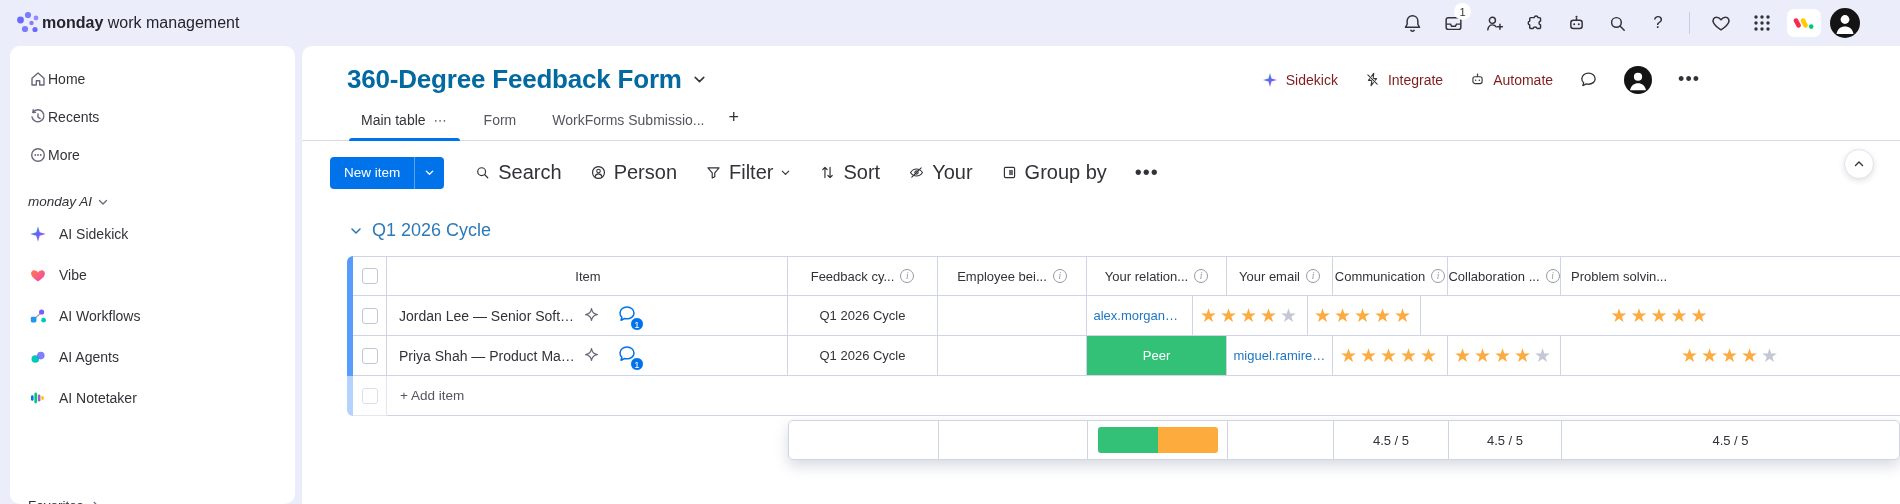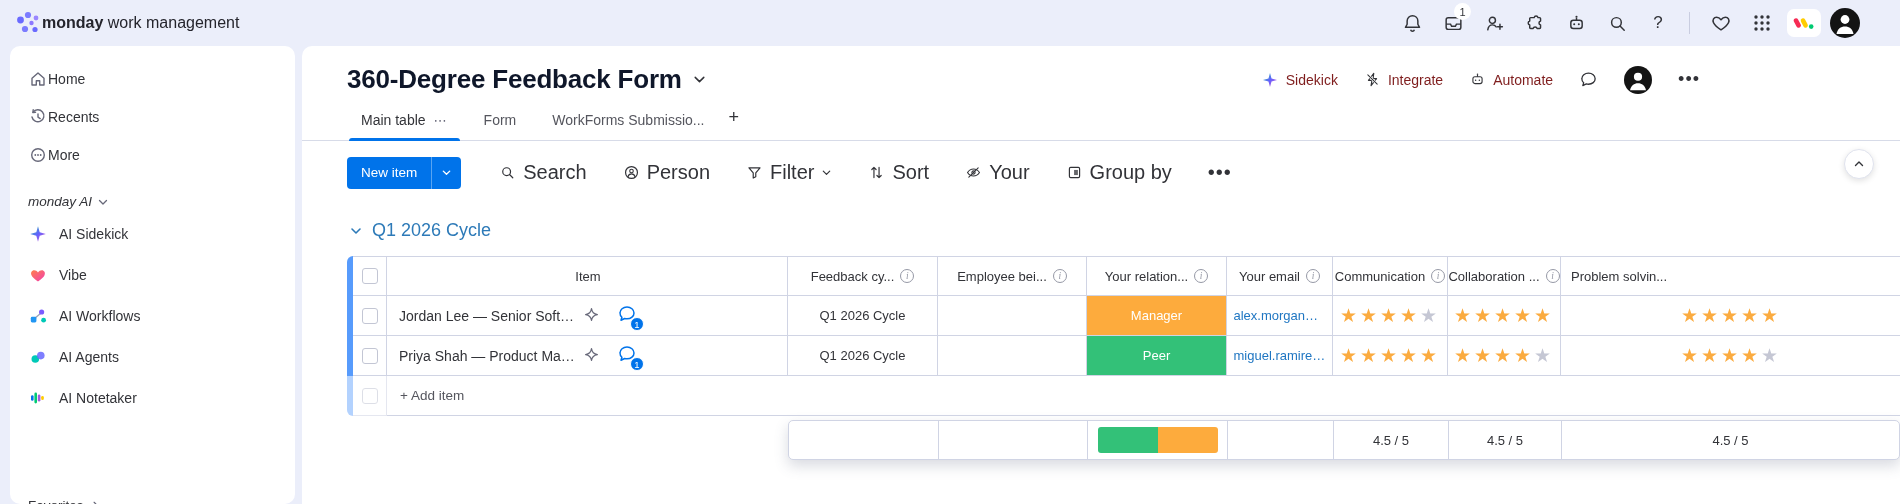--- a/index.html
+++ b/index.html
@@ -27,39 +27,39 @@
   .side-item svg { flex:none; }
   .ai-label { display:flex; align-items:center; gap:5px; font-size:13.5px; color:#323338; margin:20px 0 4px 10px; cursor:pointer;font-style:italic; }
   .ai-item { display:flex; align-items:center; gap:11px; height:41px; padding:0 10px; border-radius:6px; font-size:14px; cursor:pointer; }
   .fav-label { position:absolute; bottom:-9px; left:18px; font-size:13.5px; color:#323338; display:flex; gap:6px; align-items:center; }
 
   .main { flex:1; background:#fff; border-radius:10px 0 0 0; margin-left:7px; position:relative; overflow:hidden; }
 
   
   .bheader { display:flex; align-items:center; justify-content:space-between; padding:18px 200px 0 45px; }
   .btitle-wrap { display:flex; align-items:center; gap:10px; cursor:pointer; }
-  .btitle { font-size:26px; font-weight:600; color:#0f172a; letter-spacing:-.2px; }
+  .btitle { font-size:26px; font-weight:600; color:#0369a1; letter-spacing:-.2px; }
   .bactions { display:flex; align-items:center; gap:26px; }
   .baction { display:flex; align-items:center; gap:7px; font-size:14px; color:#7f1d1d; cursor:pointer; }
   .havatar { width:28px; height:28px; border-radius:50%; background:#141414; overflow:hidden; display:flex; align-items:center; justify-content:center; }
   .invite-box { display:flex; align-items:center; border:1px solid #c3c6d4; border-radius:5px; height:34px; overflow:hidden; }
   .invite-box .seg { padding:0 12px; font-size:13.5px; display:flex; align-items:center; height:100%; cursor:pointer; }
   .invite-box .seg + .seg { border-left:1px solid #c3c6d4; padding:0 9px; }
   .hmore { font-size:18px; letter-spacing:1px; color:#323338; cursor:pointer; }
 
   
   .tabs { display:flex; align-items:flex-end; gap:8px; padding:10px 0 0 45px; border-bottom:1px solid #d7dbe8; height:46px; }
   .tab { display:flex; align-items:center; gap:8px; font-size:14px; color:#323338; padding:0 14px 12px 14px; position:relative; cursor:pointer; }
   .tab.inactive { color:#55565e; }
   .tab.active::after { content:""; position:absolute; left:2px; right:2px; bottom:-1px; height:3px; background:#0073ea; border-radius:3px 3px 0 0; }
   .tab .dots { color:#676879; letter-spacing:1px; font-size:13px; }
   .tab-add { font-size:18px; color:#323338; padding:0 10px 12px 2px; cursor:pointer; }
 
   
-  .toolbar { display:flex; align-items:center; gap:16px; padding:14px 0 0 45px; position:relative; }
+  .toolbar { display:flex; align-items:center; gap:8px; padding:14px 0 0 28px; position:relative; }
   .newitem { display:flex; align-items:stretch; height:32px; border-radius:4px; overflow:hidden; margin-right:12px; cursor:pointer; }
   .newitem .lbl { background:#0073ea; color:#fff; font-size:13.5px; display:flex; align-items:center; padding:0 14px; }
   .newitem .chev { background:#0073ea; border-left:1px solid rgba(255,255,255,.35); display:flex; align-items:center; padding:0 9px; }
   .tool { display:flex; align-items:center; gap:7px; font-size:20px; color:#323338; padding:6px 10px; border-radius:4px; cursor:pointer; }
   .collapse-btn { position:absolute; top:8px; right:26px; width:30px; height:30px; border-radius:50%; background:#fff; border:1px solid #e0e3ee; box-shadow:0 2px 6px rgba(0,0,0,.12); display:flex; align-items:center; justify-content:center; cursor:pointer; }
 
   
   .content { padding:30px 0 0 45px; }
   .group-title { display:flex; align-items:center; gap:9px; cursor:pointer; margin-left:2px; }
   .group-title .txt { font-size:18px; font-weight:500; color:#2d7ab8; }
@@ -496,23 +496,20 @@
                       <path d="M10 3c3.9 0 7 2.6 7 5.9s-3.1 5.9-7 5.9c-.8 0-1.6-.1-2.3-.3L4 16.2l.9-2.9A5.6 5.6 0 0 1 3 8.9C3 5.6 6.1 3 10 3z" fill="none" stroke="#0073ea" stroke-width="1.5" stroke-linejoin="round"></path>
                     </svg>
           <span class="bubble-badge">1</span>
         </span>
       </span>
     </div>
     <div class="cell c-fb">
                 <span class="fbtxt">Q1 2026 Cycle</span>
               </div>
     <div class="cell c-emp"></div>
-    <div class="cell c-rel" style="padding:0;">
-                <span class="rel-chip" style="background: rgb(253, 171, 61);">Manager</span>
-              </div>
     <div class="cell c-mail">
                 <span class="elink">alex.morgan@con...</span>
               </div>
     <div class="cell c-comm">
                 <span class="stars"><span class="on">★</span><span class="on">★</span><span class="on">★</span><span class="on">★</span><span class="off">★</span></span>
               </div>
     <div class="cell c-collab">
                 <span class="stars"><span class="on">★</span><span class="on">★</span><span class="on">★</span><span class="on">★</span><span class="on">★</span></span>
               </div>
     <div class="cell c-prob" style="border-right:none;">

